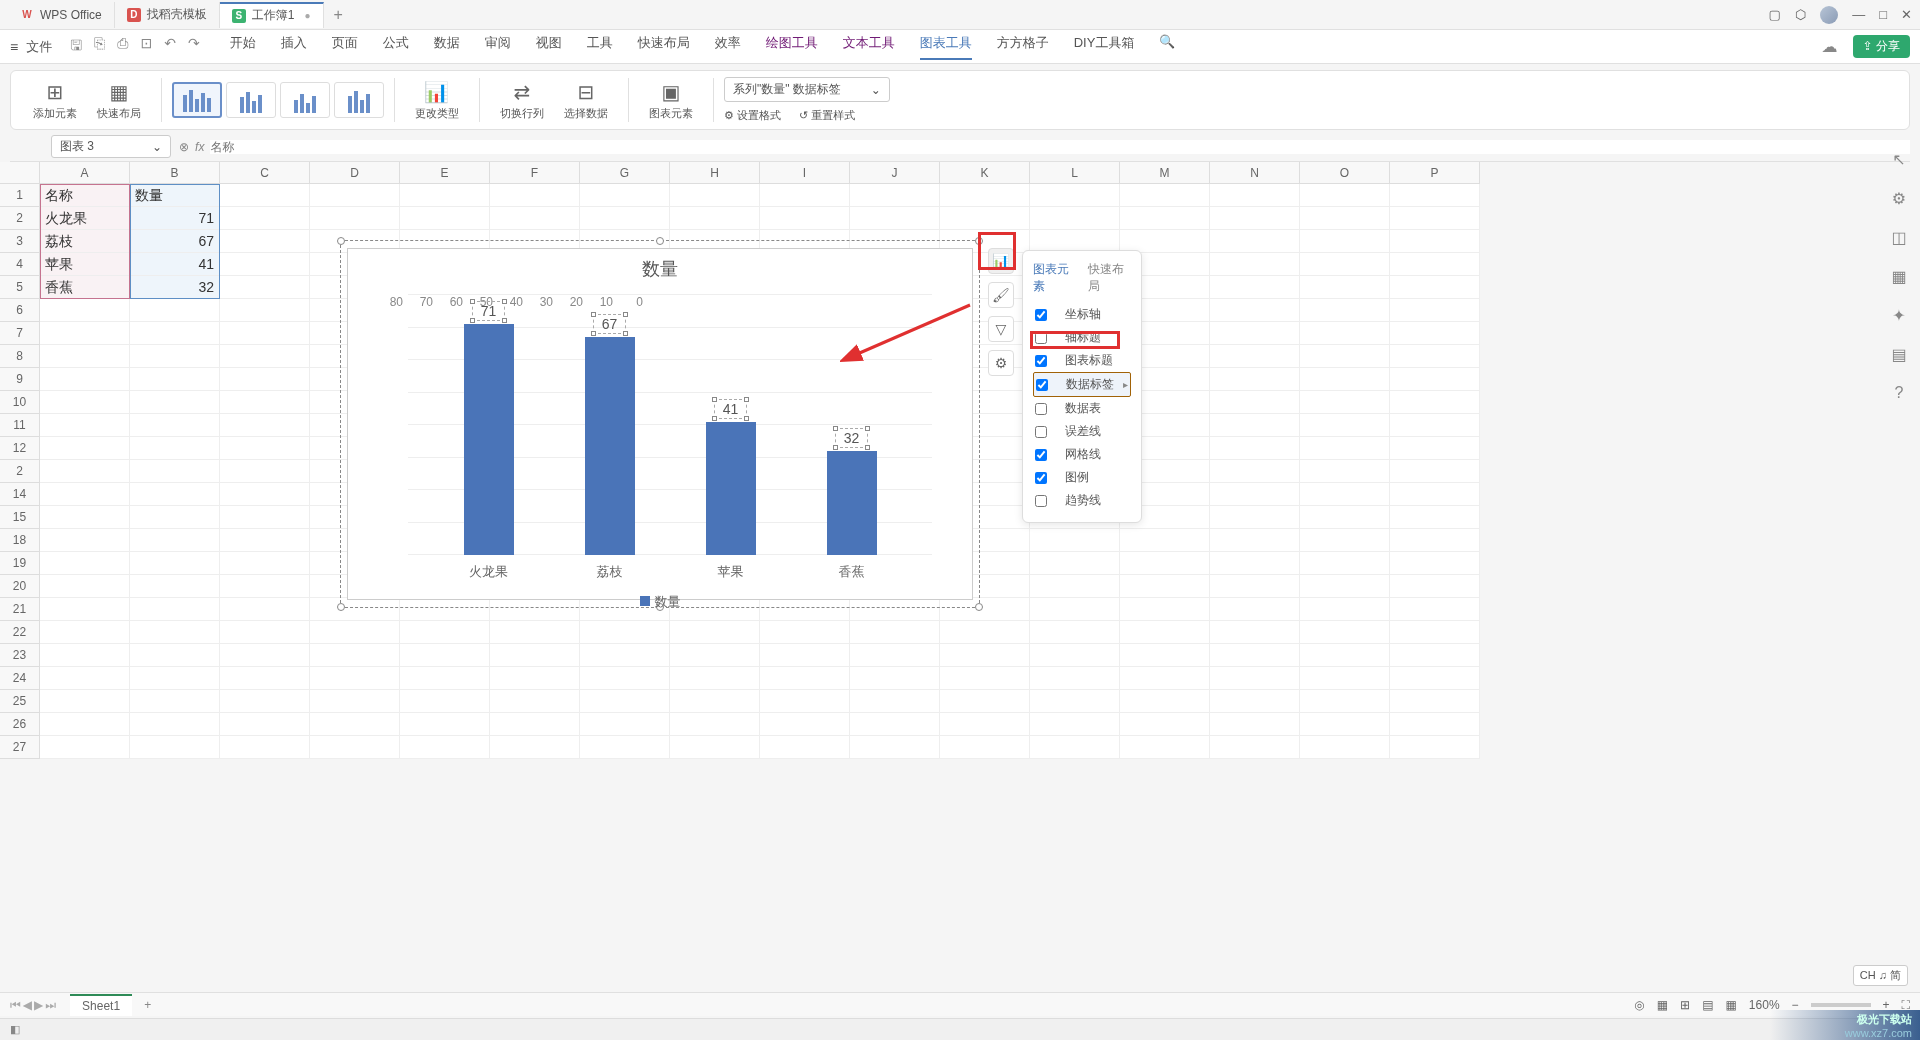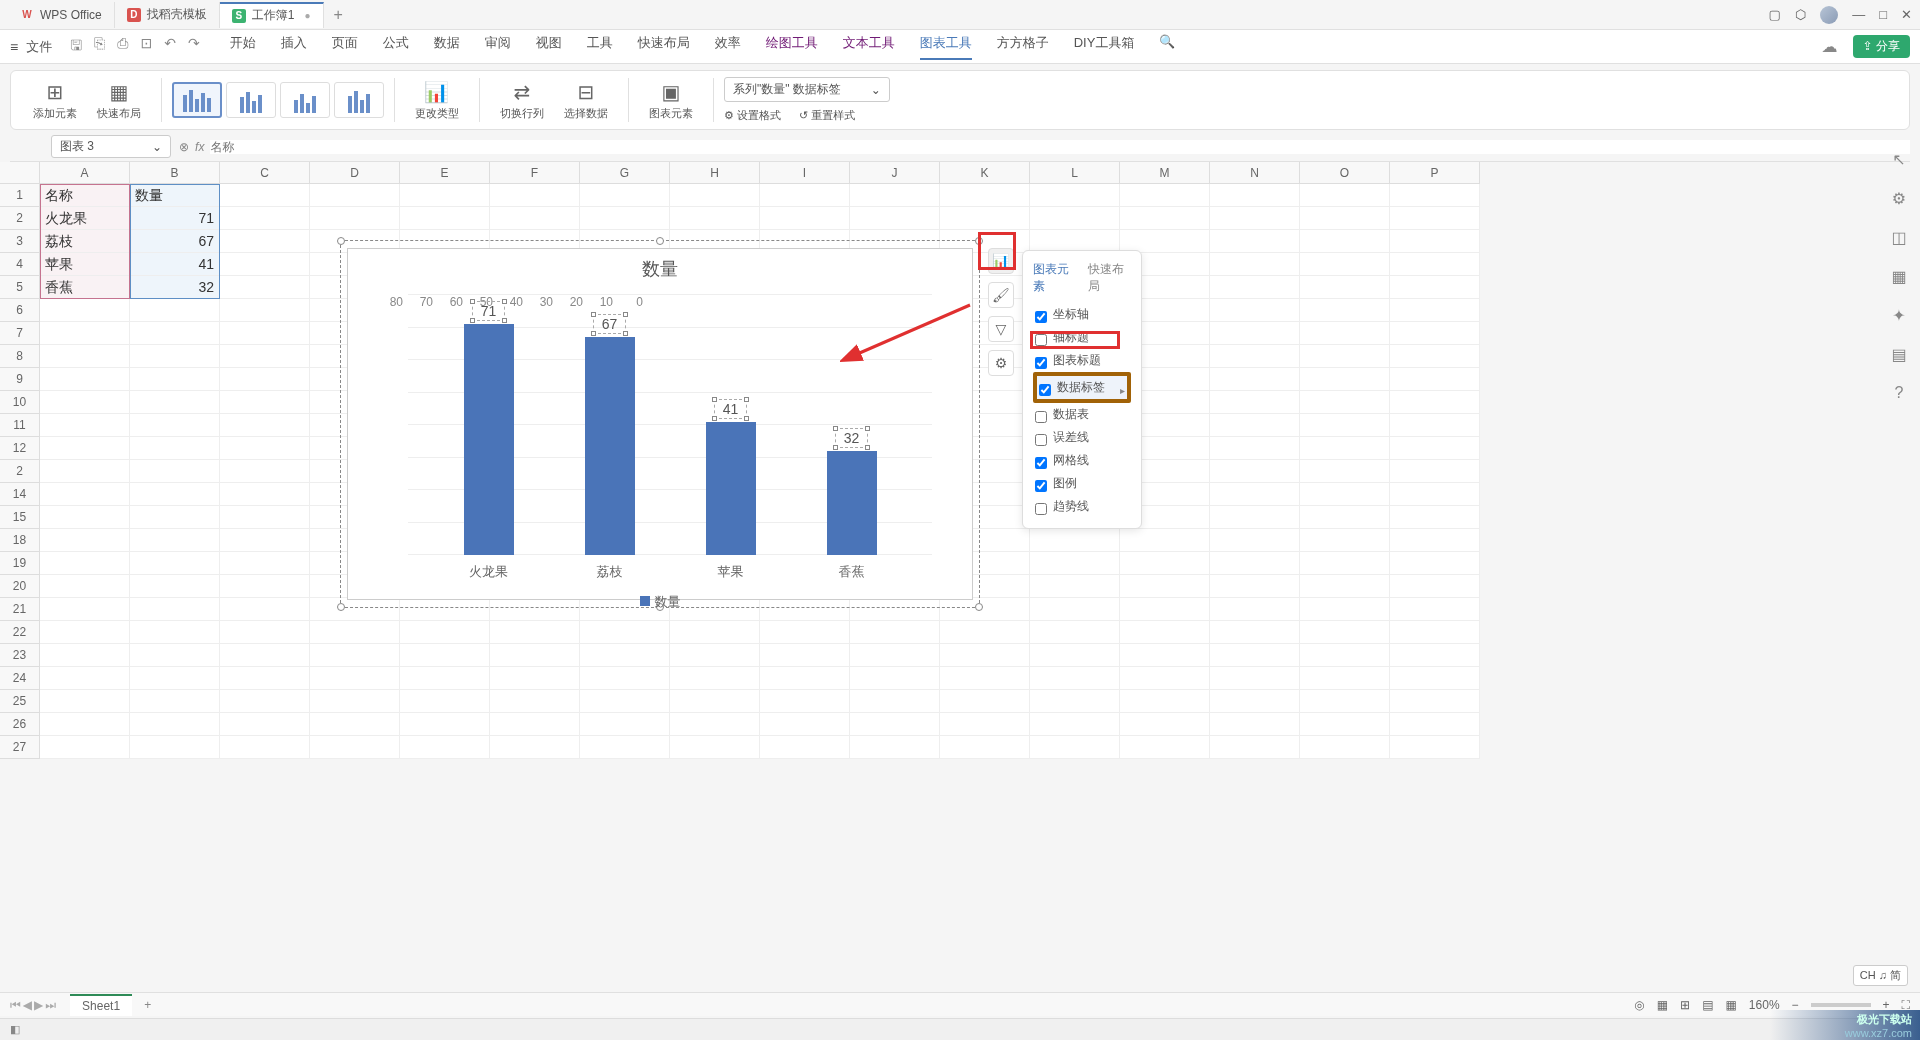--- a/index.html
+++ b/index.html
@@ -95,23 +95,23 @@
 .side-float { position: absolute; display: flex; flex-direction: column; gap: 8px; }
 .float-btn { width: 26px; height: 26px; border: 1px solid #ddd; border-radius: 4px; background: #fff; display: flex; align-items: center; justify-content: center; font-size: 14px; color: #666; cursor: pointer; }
 .float-btn.highlight { background: #f0f0f0; }
 .red-box { position: absolute; border: 3px solid #e03030; pointer-events: none; }
 
 
 .popup { position: absolute; background: #fff; border: 1px solid #ddd; border-radius: 6px; box-shadow: 0 2px 8px rgba(0,0,0,0.1); padding: 10px; width: 120px; font-size: 12px; }
 .popup-tabs { display: flex; gap: 12px; margin-bottom: 8px; }
 .popup-tabs span { cursor: pointer; color: #888; }
 .popup-tabs .act { color: #4a7ab8; }
-.popup-item { display: flex; align-items: flex-end; gap: 6px; padding: 3px 2px; color: #555; position: relative; }
+.popup-item { display: flex; align-items: center; gap: 18px; padding: 3px 2px; color: #555; position: relative; }
 .popup-item input { width: 12px; height: 12px; }
-.popup-item.highlighted { background: #eef3fa; border: 4px solid #a16207; border-radius: 2px; }
+.popup-item.highlighted { background: #eef3fa; border: 1px solid #a16207; border-radius: 2px; }
 .popup-item .arrow { position: absolute; right: 2px; color: #888; font-size: 10px; }
 
 
 .red-arrow { position: absolute; pointer-events: none; }
 
 
 .right-sidebar { position: absolute; right: 0; top: 150px; width: 42px; display: flex; flex-direction: column; align-items: center; gap: 20px; color: #888; font-size: 16px; }
 
 
 .status-bar { position: absolute; bottom: 24px; left: 0; right: 0; height: 24px; background: #f8f8f8; border-top: 1px solid #e0e0e0; display: flex; align-items: center; padding: 0 10px; font-size: 12px; color: #666; }

